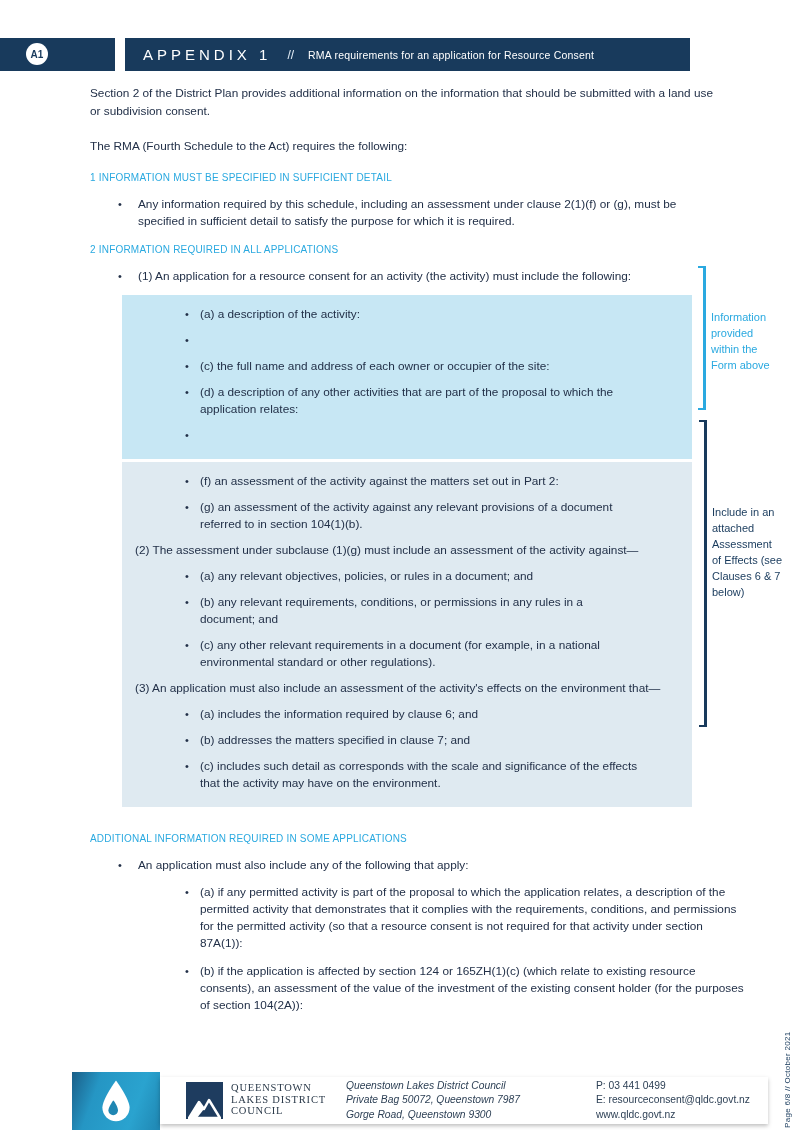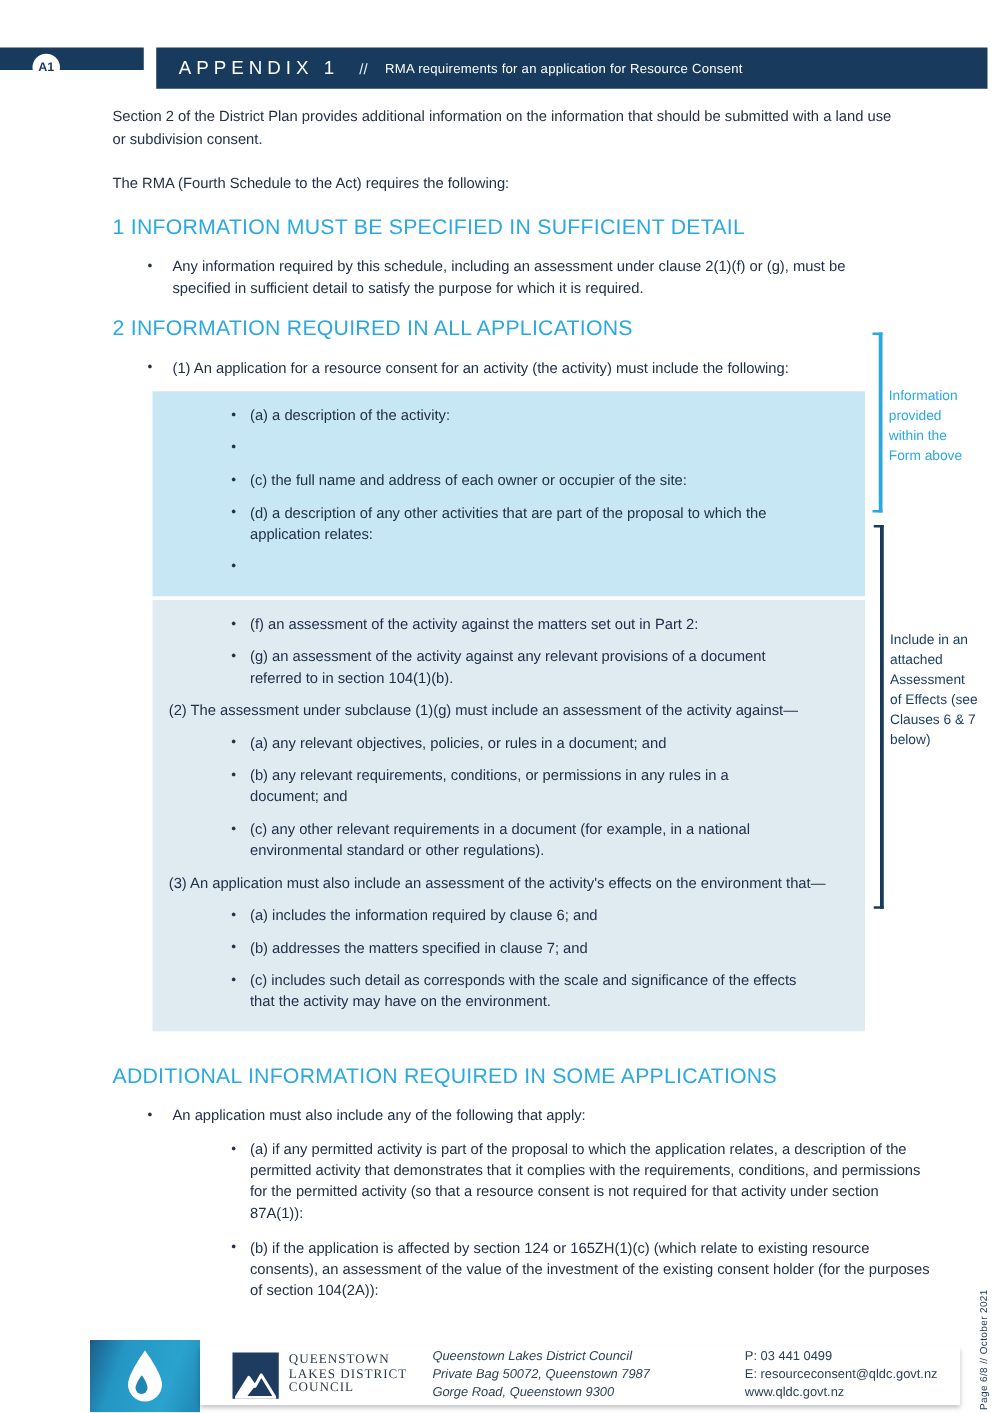--- a/index.html
+++ b/index.html
@@ -5,42 +5,42 @@
   * { margin:0; padding:0; box-sizing:border-box; }
   html,body { background:#ffffff; }
   .page {
     position:relative; width:800px; height:1130px; margin:0 auto;
     background:#ffffff; overflow:hidden;
     font-family:"Liberation Sans", sans-serif;
     color:#223048;
   }
   
   .hdr-stub {
-    position:absolute; left:0; top:38px; width:115px; height:18px;
+    position:absolute; left:0; top:38px; width:115px; height:33px;
     background:#183a5c;
   }
   .hdr-badge {
     position:absolute; left:26px; top:5px; width:22px; height:22px;
     background:#ffffff; border-radius:50%;
     display:flex; align-items:center; justify-content:center;
     font-size:10px; font-weight:bold; color:#183a5c; letter-spacing:0;
   }
   .hdr-bar {
-    position:absolute; left:125px; top:38px; width:665px; height:33px;
+    position:absolute; left:125px; top:38px; width:565px; height:33px;
     background:#183a5c; color:#ffffff;
     display:flex; align-items:center; padding-left:18px;
   }
   .hdr-title { font-size:15px; letter-spacing:4px; font-weight:500; }
   .hdr-sep { font-size:12px; margin:0 14px 0 16px; color:#e8f2fa; }
   .hdr-sub { font-size:10.5px; letter-spacing:0.2px; color:#ffffff; }
   
   .content { position:absolute; left:0; top:84px; width:800px; }
   .para { margin-left:90px; width:628px; font-size:11.8px; line-height:18px; margin-bottom:17px; }
   .sec-head {
-    margin-left:90px; font-size:17px; color:#2aa9e0; letter-spacing:0.2px;
+    margin-left:90px; font-size:10px; color:#2aa9e0; letter-spacing:0.2px;
     margin-bottom:13px; margin-top:13px;
   }
   .bullet-row { display:flex; margin-left:118px; margin-bottom:14px; }
   .bullet-dot { width:20px; font-size:11px; line-height:17px; color:#223048; }
   .bullet-text { font-size:11.8px; line-height:17px; width:578px; }
   
   .hl-box { margin-left:122px; width:570px; padding:11px 0 6px 0; }
   .box1 { background:#c7e7f4; margin-bottom:3px; }
   .box2 { background:#dfeaf1; }
   .box-item { display:flex; margin-left:63px; margin-bottom:9px; }

